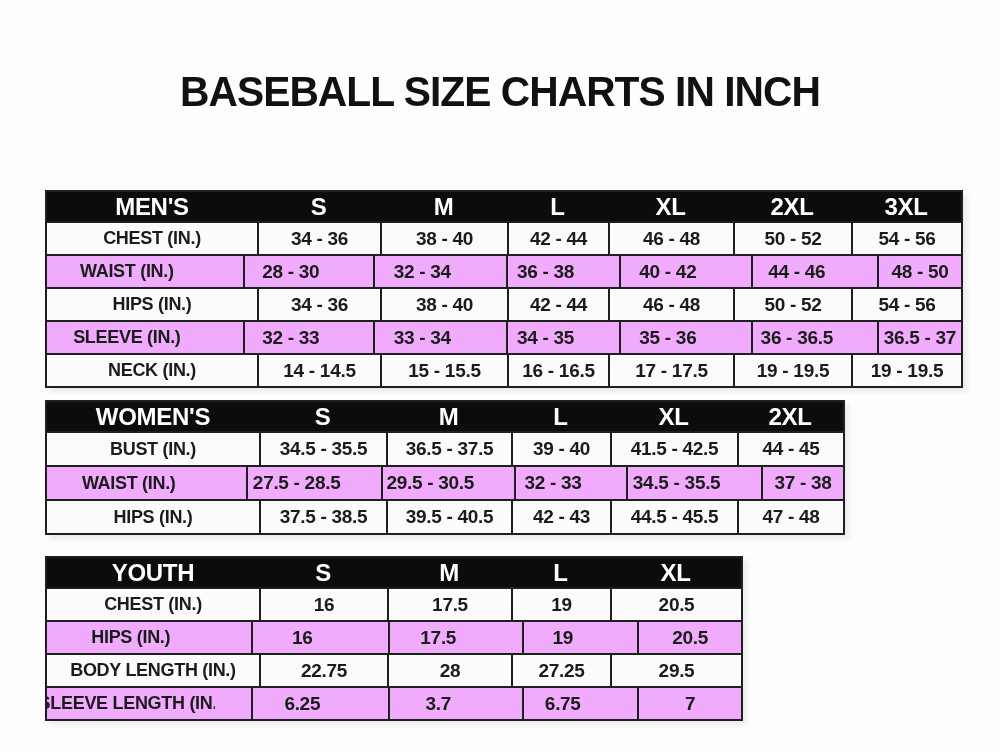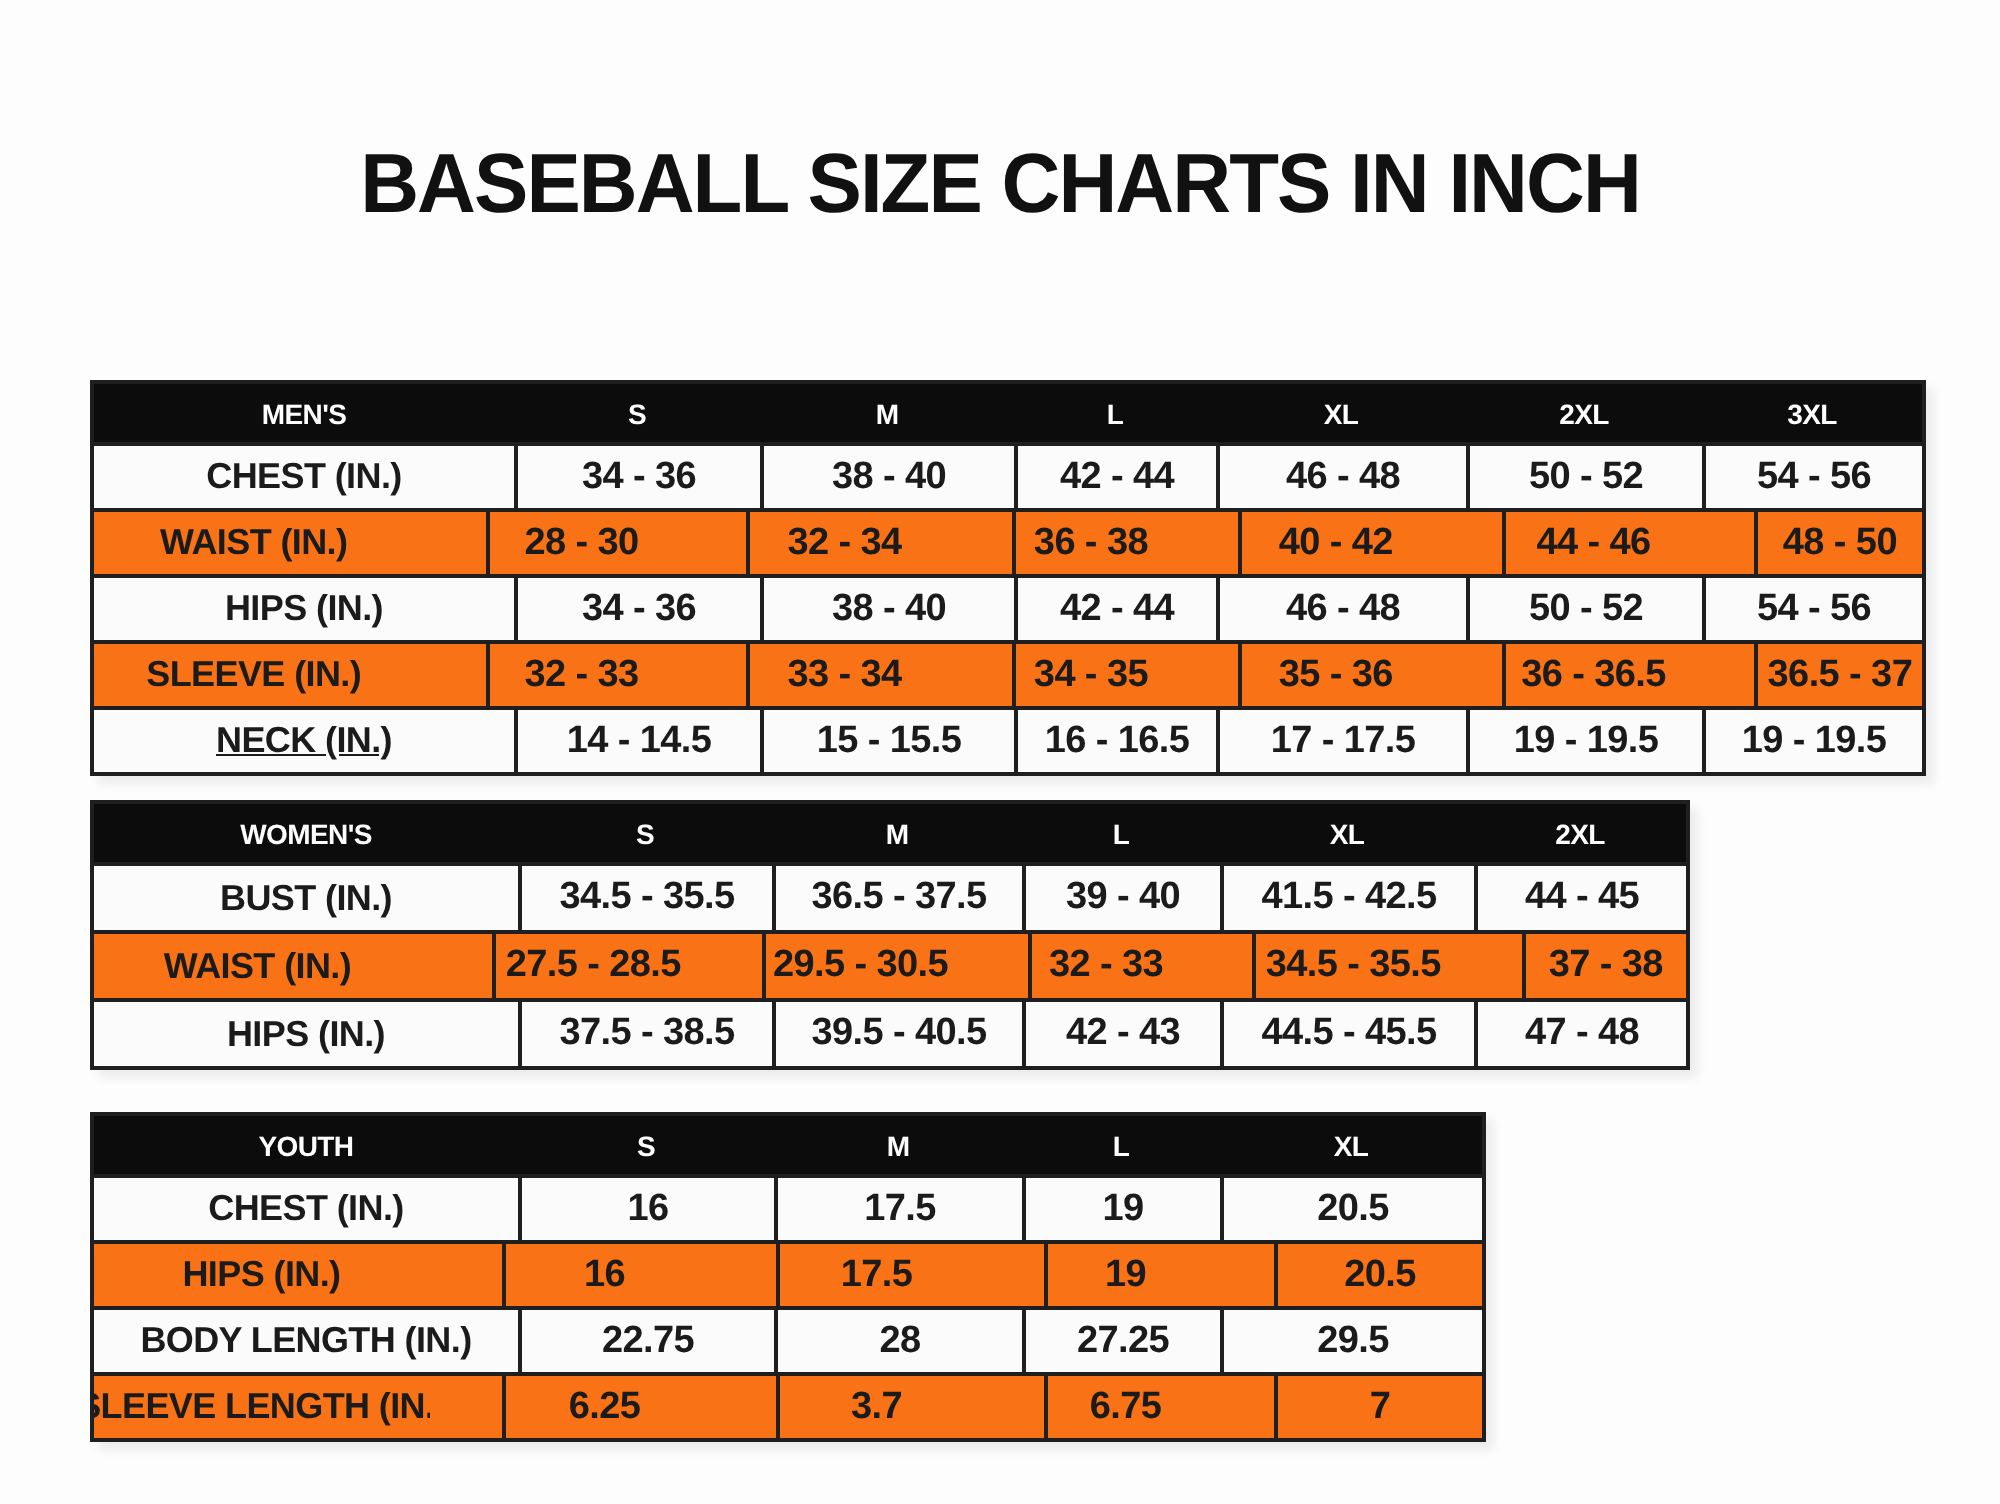--- a/index.html
+++ b/index.html
@@ -49,25 +49,25 @@
     align-items: center;
     justify-content: center;
     box-sizing: border-box;
     font-weight: 700;
     letter-spacing: -0.3px;
     color: #1b1b1b;
     white-space: nowrap;
     overflow: hidden;
   }
   .trow:not(.thead) .cell + .cell { border-left: 2px solid #1f1f1f; }
-  .thead .cell { color: #ffffff; font-size: 14px; }
+  .thead .cell { color: #ffffff; font-size: 24px; }
   .label-cell { font-size: 18px; }
   .value-cell { font-size: 19px; }
   .row-even { background: #fbfbfb; }
-  .row-odd  { background: #f97316; gap: 36px; }
+  .row-odd  { background: #f0abfc; gap: 36px; }
 </style>
 </head>
 <body>
 
 <div id="canvas">
   <div class="page-title">BASEBALL SIZE CHARTS IN INCH</div>
 
   <div class="size-table" style="left: 45px; top: 190px; width: 914px;">
       <div class="trow thead">
         <div class="cell label-cell" style="width: 210px; height: 29px;">MEN'S</div>
@@ -108,21 +108,21 @@
       <div class="trow row-odd">
         <div class="cell label-cell" style="width: 210px; height: 31px;">SLEEVE (IN.)</div>
         <div class="cell value-cell" style="width: 123px; height: 31px;">32 - 33</div>
         <div class="cell value-cell" style="width: 127px; height: 31px;">33 - 34</div>
         <div class="cell value-cell" style="width: 101px; height: 31px;">34 - 35</div>
         <div class="cell value-cell" style="width: 125px; height: 31px;">35 - 36</div>
         <div class="cell value-cell" style="width: 118px; height: 31px;">36 - 36.5</div>
         <div class="cell value-cell" style="width: 110px; height: 31px;">36.5 - 37</div>
       </div>
       <div class="trow row-even">
-        <div class="cell label-cell" style="width: 210px; height: 31px; text-decoration: underline;">NECK (IN.)</div>
+        <div class="cell label-cell" style="width: 210px; height: 31px;">NECK (IN.)</div>
         <div class="cell value-cell" style="width: 123px; height: 31px;">14 - 14.5</div>
         <div class="cell value-cell" style="width: 127px; height: 31px;">15 - 15.5</div>
         <div class="cell value-cell" style="width: 101px; height: 31px;">16 - 16.5</div>
         <div class="cell value-cell" style="width: 125px; height: 31px;">17 - 17.5</div>
         <div class="cell value-cell" style="width: 118px; height: 31px;">19 - 19.5</div>
         <div class="cell value-cell" style="width: 110px; height: 31px;">19 - 19.5</div>
       </div>
     </div>
 
   <div class="size-table" style="left: 45px; top: 400px; width: 796px;">

